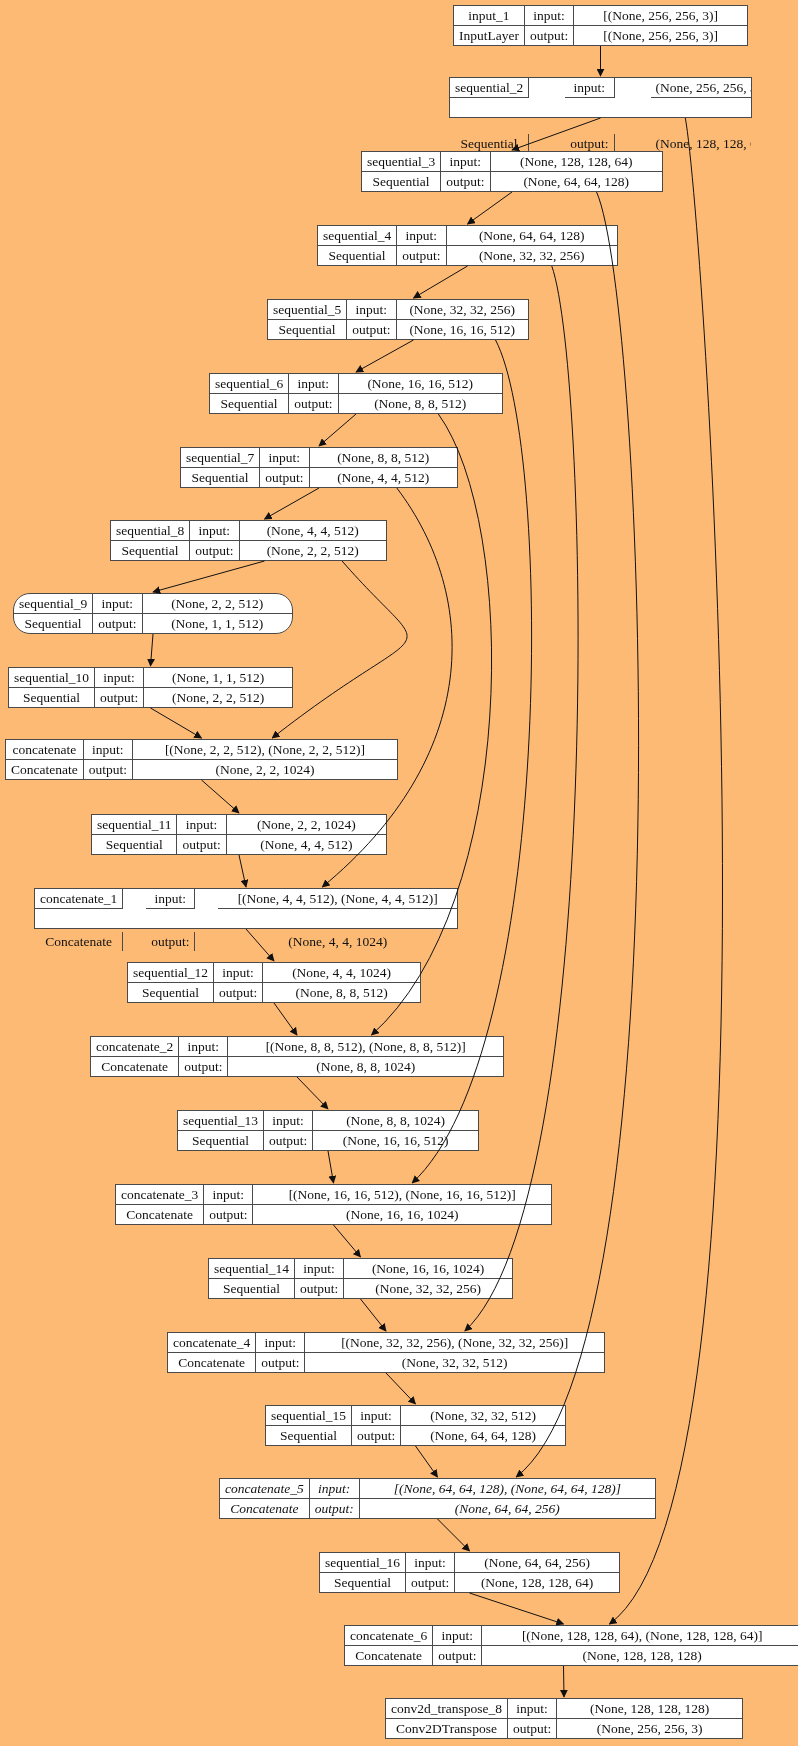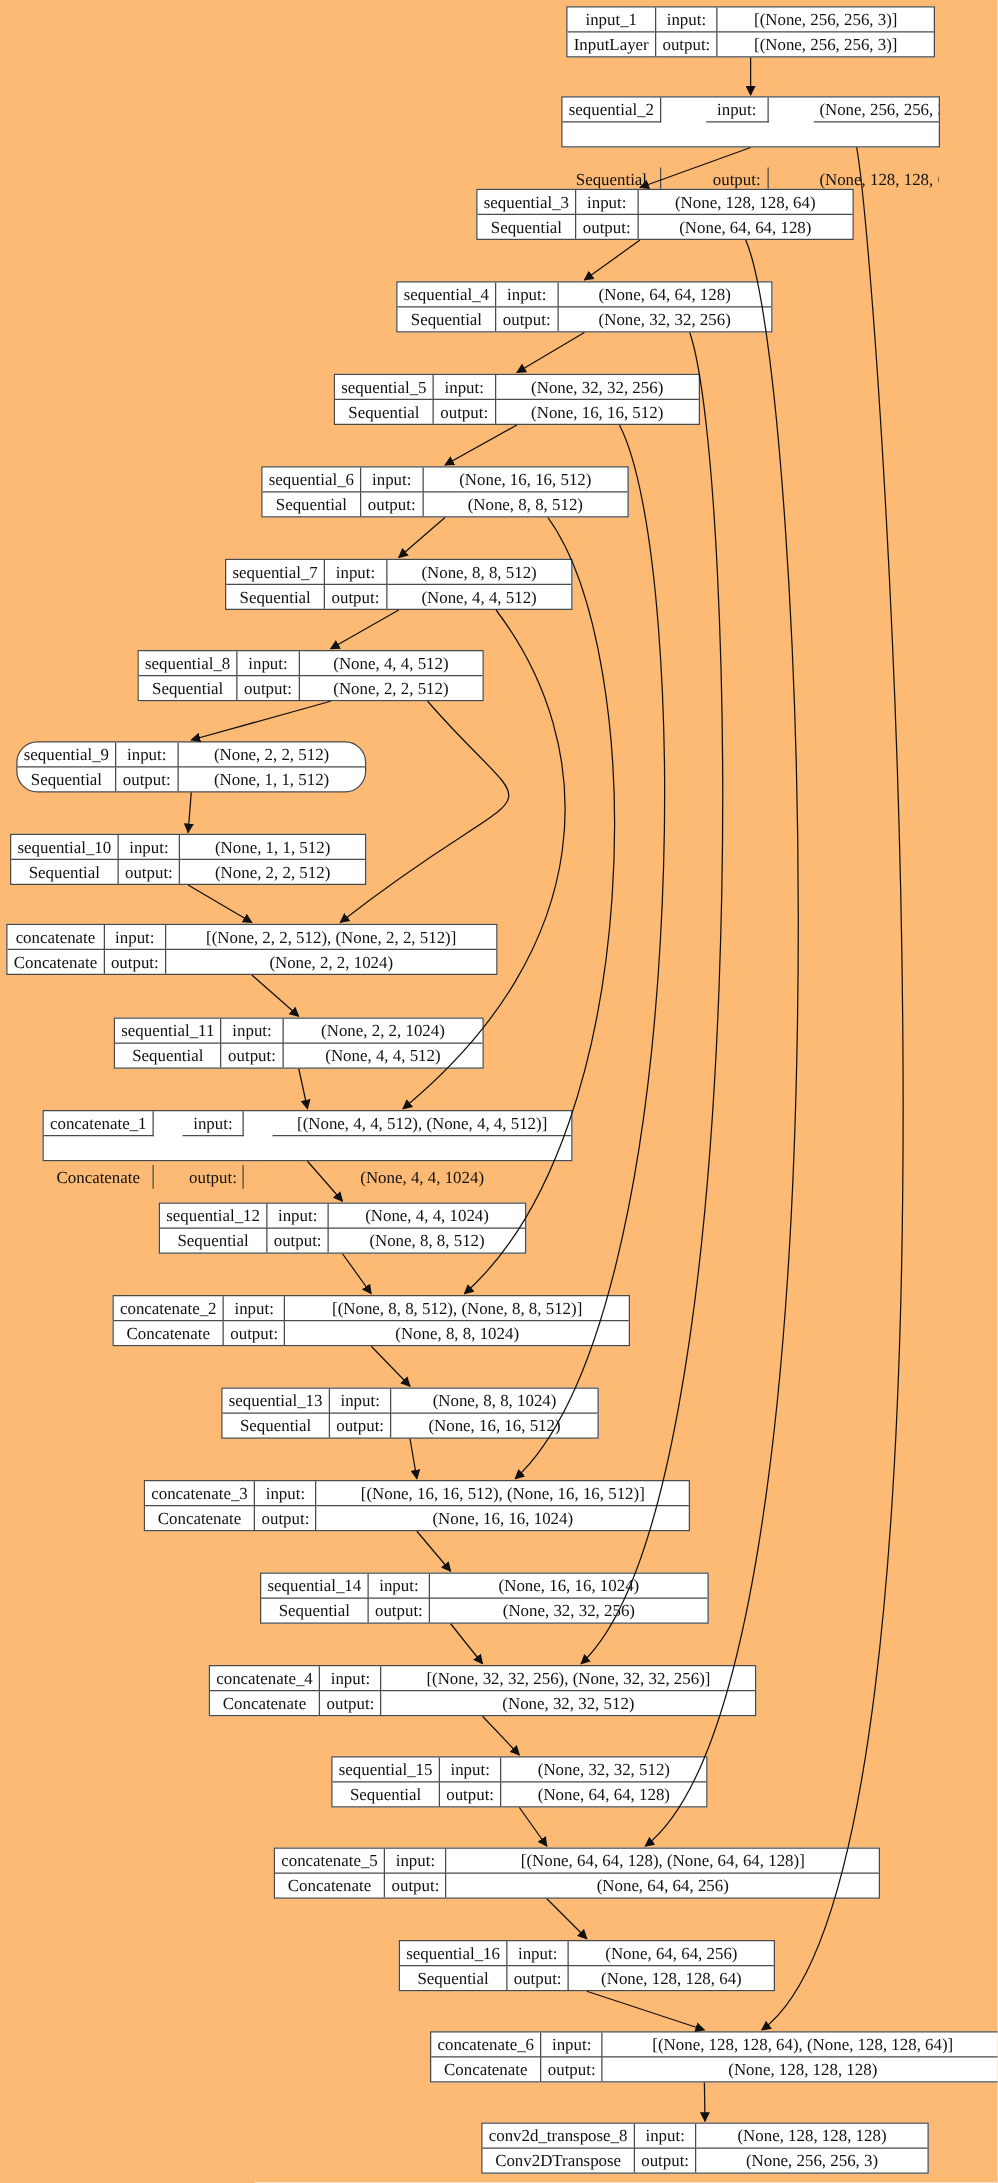--- a/index.html
+++ b/index.html
@@ -51,37 +51,37 @@
       <div class="cell c2 r1">[(None, 256, 256, 3)]</div>
     </div>
     <div class="node" style="left: 449px; top: 77px; width: 303px; height: 41px; gap: 36px;">
       <div class="cell c0 r0">sequential_2</div>
       <div class="cell c1 r0">input:</div>
       <div class="cell c2 r0">(None, 256, 256, 3)</div>
       <div class="cell c0 r1">Sequential</div>
       <div class="cell c1 r1">output:</div>
       <div class="cell c2 r1">(None, 128, 128, 64)</div>
     </div>
-    <div class="node" style="left: 361px; top: 151px; width: 302px; height: 41px; margin-left: 20px;">
+    <div class="node" style="left: 361px; top: 151px; width: 302px; height: 41px;">
       <div class="cell c0 r0">sequential_3</div>
       <div class="cell c1 r0">input:</div>
       <div class="cell c2 r0">(None, 128, 128, 64)</div>
       <div class="cell c0 r1">Sequential</div>
       <div class="cell c1 r1">output:</div>
       <div class="cell c2 r1">(None, 64, 64, 128)</div>
     </div>
     <div class="node" style="left: 317px; top: 225px; width: 301px; height: 41px;">
       <div class="cell c0 r0">sequential_4</div>
       <div class="cell c1 r0">input:</div>
       <div class="cell c2 r0">(None, 64, 64, 128)</div>
       <div class="cell c0 r1">Sequential</div>
       <div class="cell c1 r1">output:</div>
       <div class="cell c2 r1">(None, 32, 32, 256)</div>
     </div>
-    <div class="node" style="left: 267px; top: 299px; width: 293px; height: 41px;">
+    <div class="node" style="left: 267px; top: 299px; width: 262px; height: 41px;">
       <div class="cell c0 r0">sequential_5</div>
       <div class="cell c1 r0">input:</div>
       <div class="cell c2 r0">(None, 32, 32, 256)</div>
       <div class="cell c0 r1">Sequential</div>
       <div class="cell c1 r1">output:</div>
       <div class="cell c2 r1">(None, 16, 16, 512)</div>
     </div>
     <div class="node" style="left: 209px; top: 373px; width: 294px; height: 41px;">
       <div class="cell c0 r0">sequential_6</div>
       <div class="cell c1 r0">input:</div>
@@ -171,21 +171,21 @@
       <div class="cell c2 r1">(None, 16, 16, 512)</div>
     </div>
     <div class="node" style="left: 115px; top: 1184px; width: 437px; height: 41px;">
       <div class="cell c0 r0">concatenate_3</div>
       <div class="cell c1 r0">input:</div>
       <div class="cell c2 r0">[(None, 16, 16, 512), (None, 16, 16, 512)]</div>
       <div class="cell c0 r1">Concatenate</div>
       <div class="cell c1 r1">output:</div>
       <div class="cell c2 r1">(None, 16, 16, 1024)</div>
     </div>
-    <div class="node" style="left: 208px; top: 1258px; width: 359px; height: 41px;">
+    <div class="node" style="left: 208px; top: 1258px; width: 305px; height: 41px;">
       <div class="cell c0 r0">sequential_14</div>
       <div class="cell c1 r0">input:</div>
       <div class="cell c2 r0">(None, 16, 16, 1024)</div>
       <div class="cell c0 r1">Sequential</div>
       <div class="cell c1 r1">output:</div>
       <div class="cell c2 r1">(None, 32, 32, 256)</div>
     </div>
     <div class="node" style="left: 167px; top: 1332px; width: 438px; height: 41px;">
       <div class="cell c0 r0">concatenate_4</div>
       <div class="cell c1 r0">input:</div>
@@ -195,21 +195,21 @@
       <div class="cell c2 r1">(None, 32, 32, 512)</div>
     </div>
     <div class="node" style="left: 265px; top: 1405px; width: 301px; height: 41px;">
       <div class="cell c0 r0">sequential_15</div>
       <div class="cell c1 r0">input:</div>
       <div class="cell c2 r0">(None, 32, 32, 512)</div>
       <div class="cell c0 r1">Sequential</div>
       <div class="cell c1 r1">output:</div>
       <div class="cell c2 r1">(None, 64, 64, 128)</div>
     </div>
-    <div class="node" style="left: 219px; top: 1478px; width: 485px; height: 41px;">
+    <div class="node" style="left: 219px; top: 1478px; width: 437px; height: 41px; font-style: italic;">
       <div class="cell c0 r0">concatenate_5</div>
       <div class="cell c1 r0">input:</div>
       <div class="cell c2 r0">[(None, 64, 64, 128), (None, 64, 64, 128)]</div>
       <div class="cell c0 r1">Concatenate</div>
       <div class="cell c1 r1">output:</div>
       <div class="cell c2 r1">(None, 64, 64, 256)</div>
     </div>
     <div class="node" style="left: 319px; top: 1552px; width: 301px; height: 41px;">
       <div class="cell c0 r0">sequential_16</div>
       <div class="cell c1 r0">input:</div>

